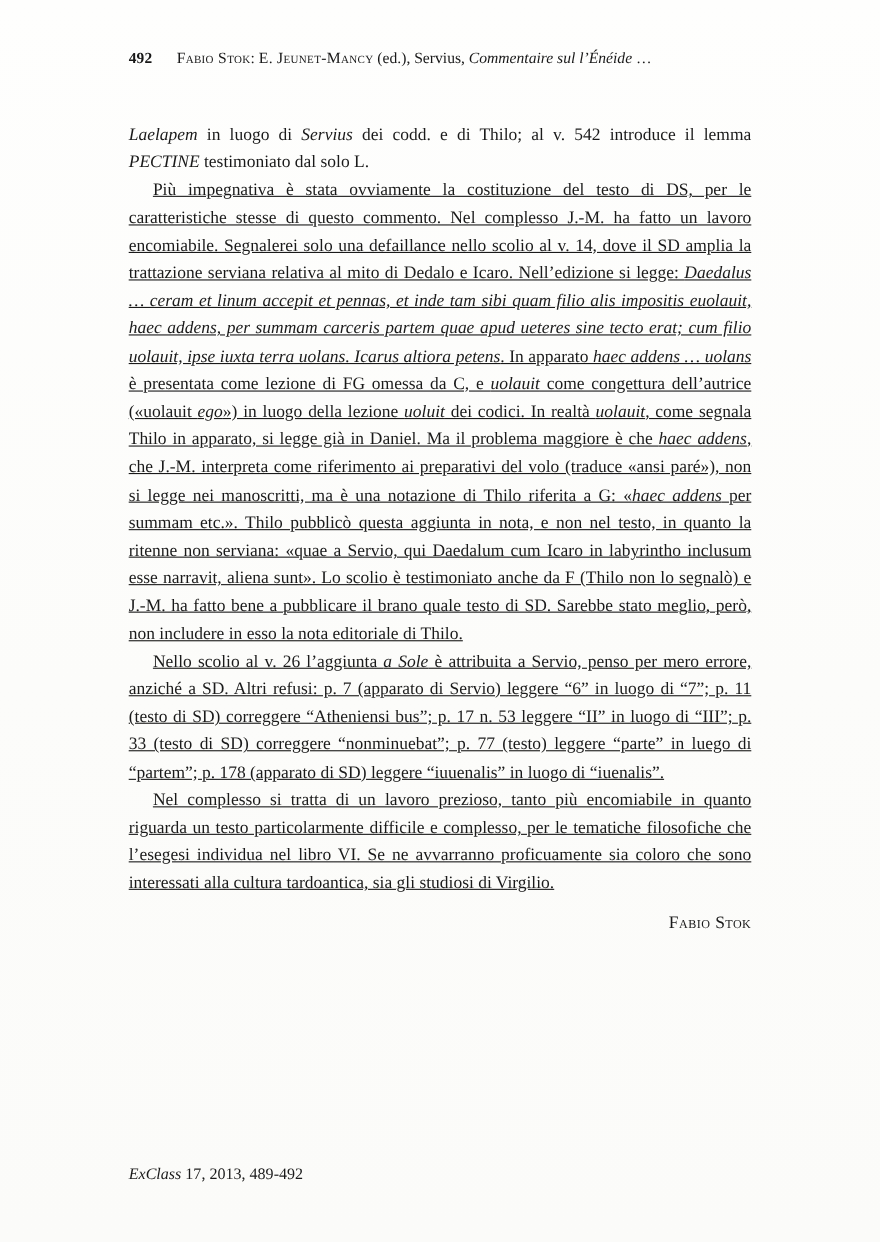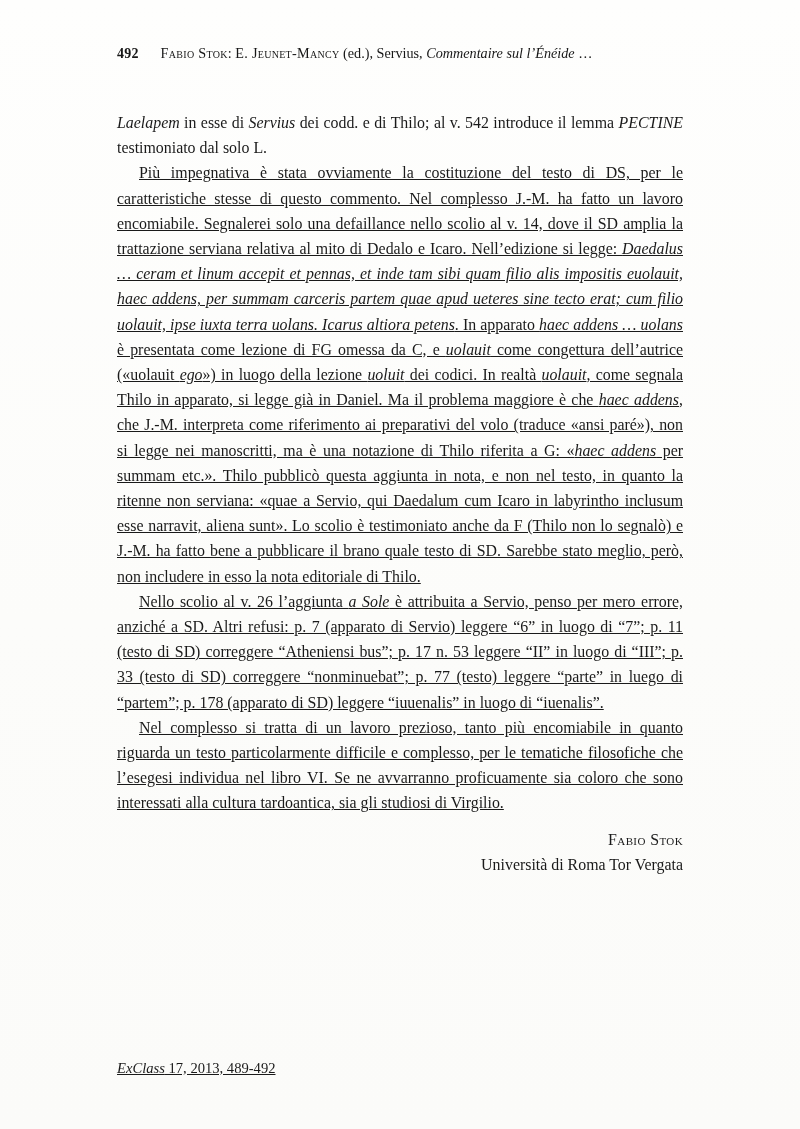--- a/index.html
+++ b/index.html
@@ -80,44 +80,42 @@
   }
 
   
   .footer {
     position: absolute;
     top: 1060px;
     left: 117px;
     font-size: 14.6px;
     color: #1a1a1a;
     white-space: nowrap;
-    text-decoration: underline;
   }
 </style>
 </head>
 <body>
 
 <div class="page">
 
   <div class="running-head">
     <span class="folio">492</span><span class="smallcaps">Fabio Stok</span><span>: </span><span class="smallcaps">E. Jeunet-Mancy</span><span> (ed.), </span><span>Servius, </span><span class="it">Commentaire sul l’Énéide</span><span> …</span>
   </div>
 
   <div class="textblock">
 
-    <p><span class="it">Laelapem</span><span> in esse di </span><span class="it">Servius</span><span> dei codd. e di Thilo; al v. 542 introduce il lemma </span><span class="it">PECTINE</span><span> testimoniato dal solo L.</span></p>
+    <p><span class="it">Laelapem</span><span> in luogo di </span><span class="it">Servius</span><span> dei codd. e di Thilo; al v. 542 introduce il lemma </span><span class="it">PECTINE</span><span> testimoniato dal solo L.</span></p>
 
     <p class="indent"><span>Più impegnativa è stata ovviamente la costituzione del testo di DS, per le caratteristiche stesse di questo commento. Nel complesso J.-M. ha fatto un lavoro encomiabile. Segnalerei solo una defaillance nello scolio al v. 14, dove il SD amplia la trattazione serviana relativa al mito di Dedalo e Icaro. Nell’edizione si legge: </span><span class="it">Daedalus … ceram et linum accepit et pennas, et inde tam sibi quam filio alis impositis euolauit, haec addens, per summam carceris partem quae apud ueteres sine tecto erat; cum filio uolauit, ipse iuxta terra uolans. Icarus altiora petens</span><span>. In apparato </span><span class="it">haec addens … uolans</span><span> è presentata come lezione di FG omessa da C, e </span><span class="it">uolauit</span><span> come congettura dell’autrice («uolauit </span><span class="it">ego</span><span>») in luogo della lezione </span><span class="it">uoluit</span><span> dei codici. In realtà </span><span class="it">uolauit</span><span>, come segnala Thilo in apparato, si legge già in Daniel. Ma il problema maggiore è che </span><span class="it">haec addens</span><span>, che J.-M. interpreta come riferimento ai preparativi del volo (traduce «ansi paré»), non si legge nei manoscritti, ma è una notazione di Thilo riferita a G: «</span><span class="it">haec addens</span><span> per summam etc.». Thilo pubblicò questa aggiunta in nota, e non nel testo, in quanto la ritenne non serviana: «quae a Servio, qui Daedalum cum Icaro in labyrintho inclusum esse narravit, aliena sunt». Lo scolio è testimoniato anche da F (Thilo non lo segnalò) e J.-M. ha fatto bene a pubblicare il brano quale testo di SD. Sarebbe stato meglio, però, non includere in esso la nota editoriale di Thilo.</span></p>
 
     <p class="indent"><span>Nello scolio al v. 26 l’aggiunta </span><span class="it">a Sole</span><span> è attribuita a Servio, penso per mero errore, anziché a SD. Altri refusi: p. 7 (apparato di Servio) leggere “6” in luogo di “7”; p. 11 (testo di SD) correggere “Atheniensi bus”; p. 17 n. 53 leggere “II” in luogo di “III”; p. 33 (testo di SD) correggere “nonminuebat”; p. 77 (testo) leggere “parte” in luego di “partem”; p. 178 (apparato di SD) leggere “iuuenalis” in luogo di “iuenalis”.</span></p>
 
     <p class="indent"><span>Nel complesso si tratta di un lavoro prezioso, tanto più encomiabile in quanto riguarda un testo particolarmente difficile e complesso, per le tematiche filosofiche che l’esegesi individua nel libro VI. Se ne avvarranno proficuamente sia coloro che sono interessati alla cultura tardoantica, sia gli studiosi di Virgilio.</span></p>
 
   </div>
 
   <div class="signature">
     <div class="author">Fabio Stok</div>
-    <div>Università di Roma Tor Vergata</div>
   </div>
 
   <div class="footer"><span class="it">ExClass</span><span> 17, 2013, 489-492</span></div>
 
 </div>
 
 </body></html>

